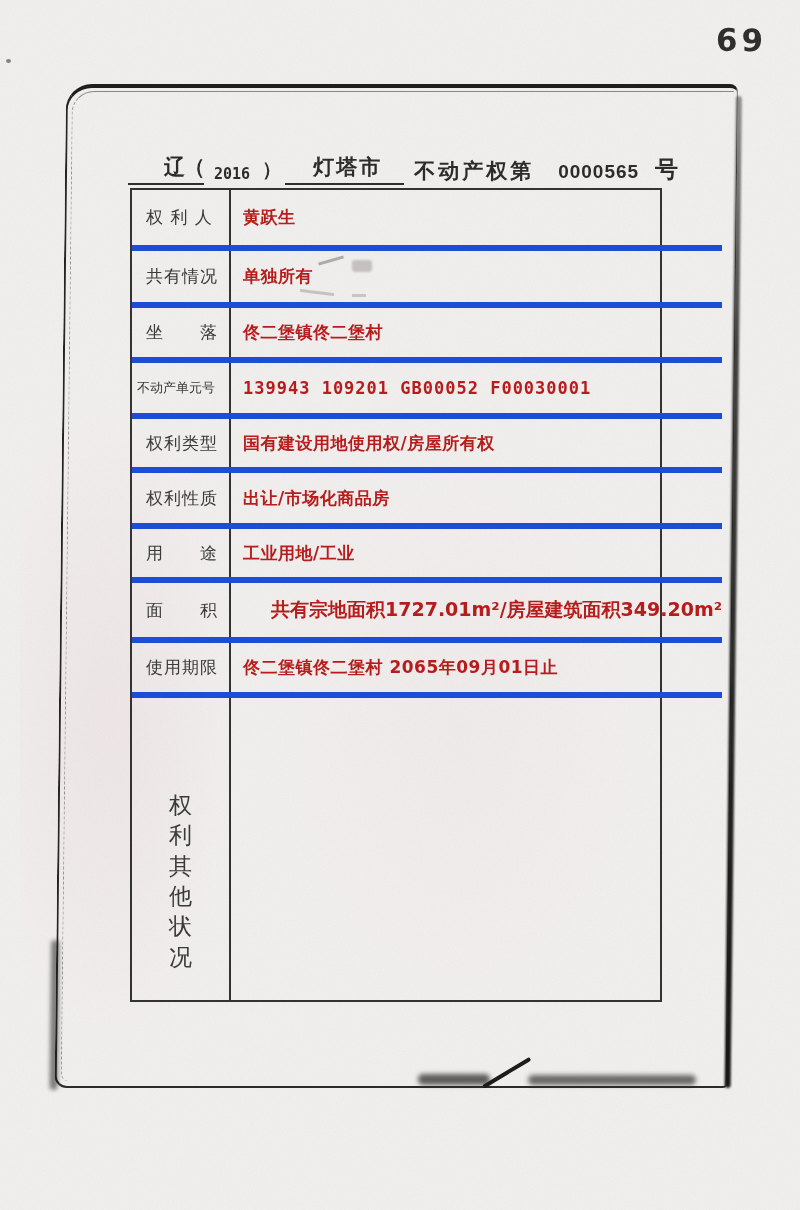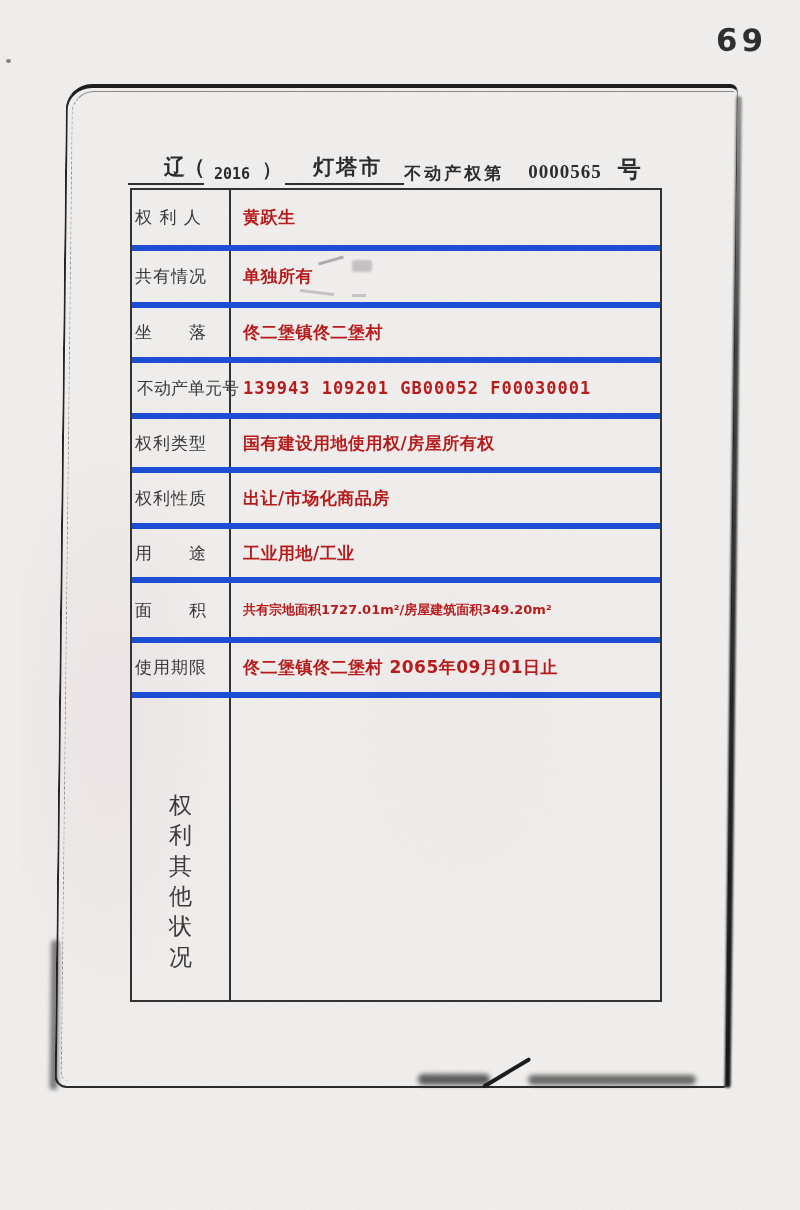--- a/index.html
+++ b/index.html
@@ -69,39 +69,39 @@
   .header-row { position:absolute; left:128px; top:145px; height:40px; display:flex;
     align-items:flex-end; color:#2c2c2c; z-index:10; white-space:nowrap; }
   .u-group { display:flex; align-items:flex-end; border-bottom:2px solid #2f2f2f; padding-bottom:2px; }
   .u-blank { display:inline-block; width:36px; height:1px; }
   .province { font-size:21px; font-weight:600; letter-spacing:-1px; }
   .year { font-size:15px; font-family:"DejaVu Sans Mono", monospace; font-weight:600;
     margin:0 12px 2px 10px; }
   .close-paren { font-size:19px; font-weight:600; margin:0 4px 2px 0; }
   .u-group-2 { padding-left:28px; padding-right:22px;justify-content:center; }
   .city { font-size:21px; font-weight:700; letter-spacing:2px; }
-  .doc-type { font-size:17px; font-weight:600; letter-spacing:3px; }
-  .serial { font-size:19px; font-family:Liberation Serif, serif; font-weight:700;
+  .doc-type { font-size:21px; font-weight:600; letter-spacing:3px; margin-left:10px; }
+  .serial { font-size:19px; font-family:Liberation Sans, sans-serif; font-weight:700;
     letter-spacing:1px; margin:16px 0 2px 24px; }
   .hao { font-size:23px; font-weight:600; margin-left:16px; }
 
   
   .cert-table { position:absolute; left:130px; top:188px; width:532px; height:814px;
     border:2.2px solid #333; display:grid;
     grid-template-rows:55px 57px 55px 56px 54px 56px 54px 60px 55px 1fr;
     z-index:10; }
   .t-row { display:grid; grid-template-columns:99px 1fr; border-top:6px solid #1d4ed8; min-height:0; }
   .t-row:first-child { border-top:none; }
-  .lab { border-right:2px solid #333; display:flex; align-items:center; padding-left:3px;
+  .lab { border-right:2px solid #333; display:flex; align-items:center; padding-left:14px;
     font-size:17px; color:#3a3a3a; white-space:pre; letter-spacing:1px; }
-  .lab-long { font-size:17px; padding-left:5px; letter-spacing:0; }
+  .lab-long { font-size:13px; padding-left:5px; letter-spacing:0; }
   .val { display:flex; align-items:center; padding-left:12px; font-weight:700; font-size:17px;
     color:#b91c1c; letter-spacing:.5px; white-space:nowrap; }
   .val-mono { font-family:"DejaVu Sans Mono", monospace; font-size:17px; letter-spacing:1px; }
-  .val-small { font-size:13px; letter-spacing:0; }
+  .val-small { font-size:19px; letter-spacing:0;margin-left:28px; }
   .row-tall .lab { align-items:flex-start; justify-content:center; padding:92px 0 0 0; }
   .v-label { width:1.2em; word-break:break-all; line-height:1.32; font-size:23px;
     text-align:center; white-space:normal; letter-spacing:0; }
 </style>
 </head>
 <body>
 
 <div class="page">
 
   <div class="blush-left"></div>

